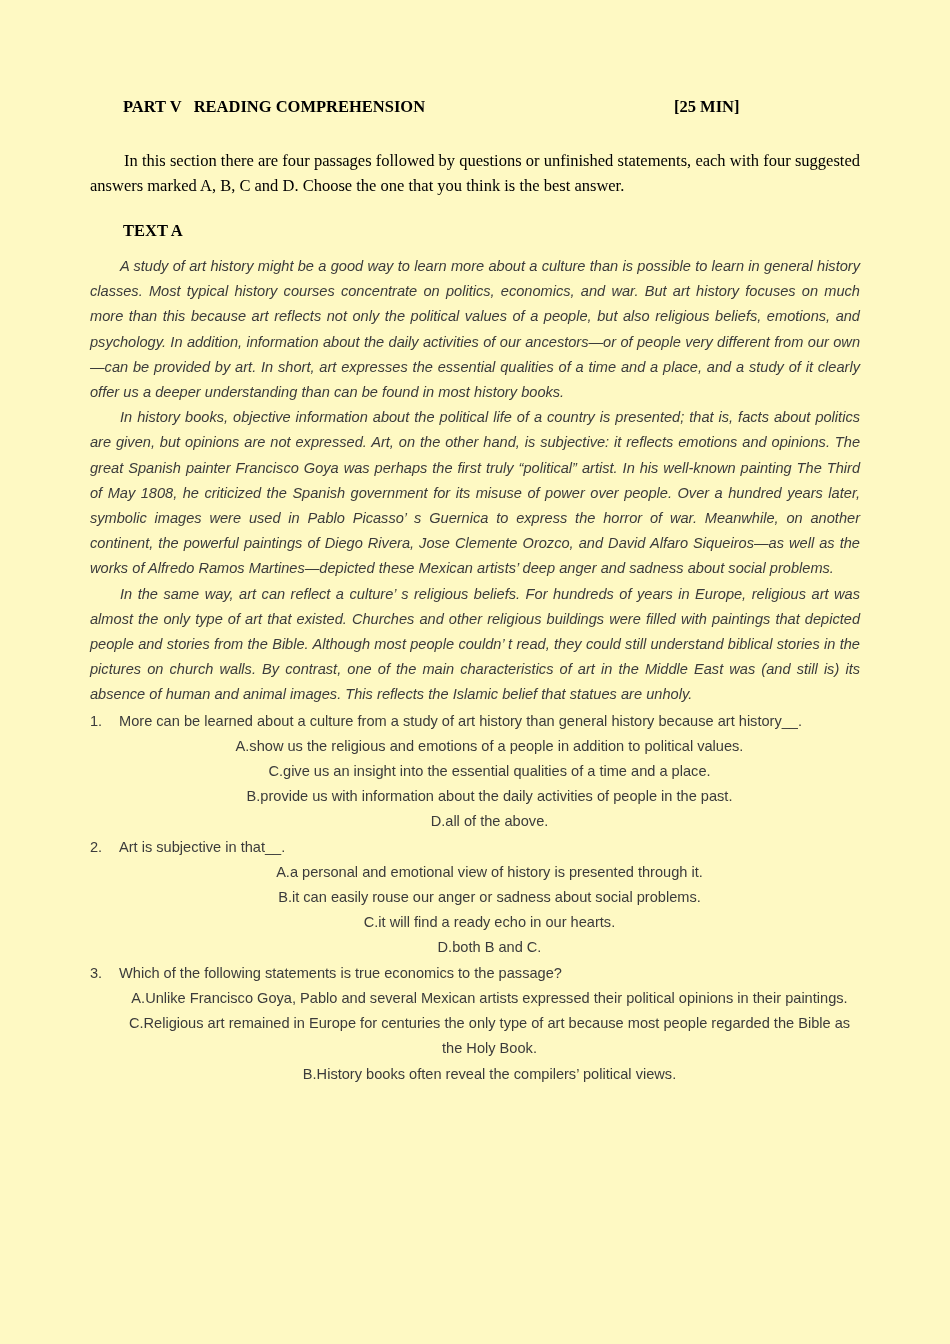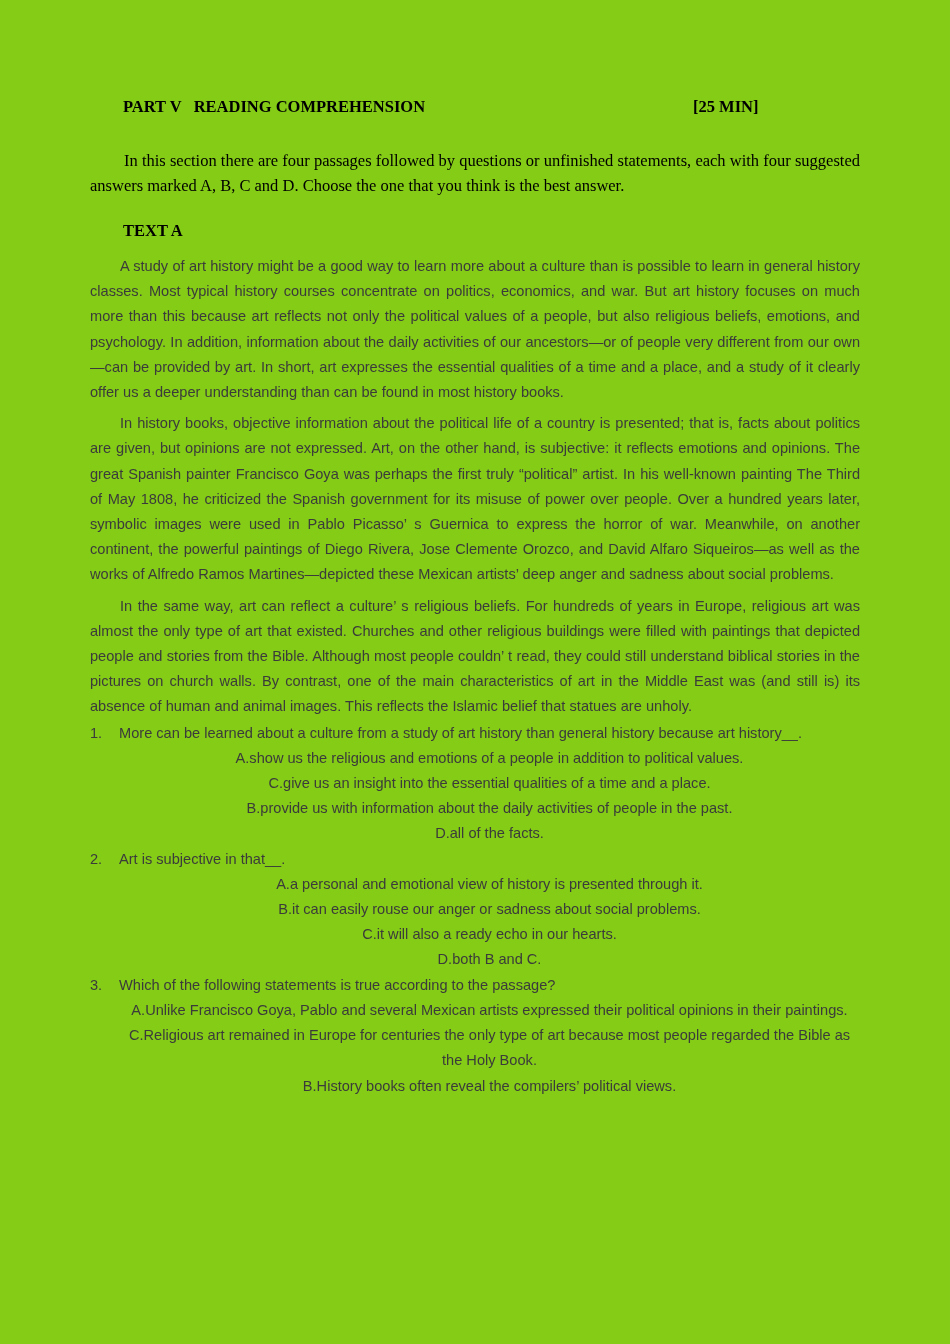--- a/index.html
+++ b/index.html
@@ -15,21 +15,21 @@
     -webkit-font-smoothing: antialiased;
   }
 
   .page {
     position: relative;
     width: 950px;
     height: 1344px;
     box-sizing: border-box;
     padding: 9px;
     overflow: hidden;
-    background: #84cc16;
+    background: #fef9c3;
   }
 
   
   .content {
     position: absolute;
     left: 90px;
     top: 96px;
     width: 770px;
   }
 
@@ -41,21 +41,21 @@
     color: #000000;
     margin: 0 0 0 33px;
     display: flex;
     align-items: baseline;
     line-height: 22px;
     white-space: pre;
   }
   .part-heading .part-title { flex: 0 0 auto; }
   .part-heading .part-time {
     position: absolute;
-    left: 603px;
+    left: 584px;
     white-space: pre;
   }
 
   .intro {
     font-family: "Liberation Serif", "DejaVu Serif", serif;
     font-size: 16.5px;
     color: #000000;
     text-align: justify;
     text-justify: inter-word;
     line-height: 25px;
@@ -72,23 +72,24 @@
     line-height: 22px;
   }
 
   
   .body-para {
     font-size: 14.6px;
     line-height: 25.2px;
     text-align: justify;
     text-justify: inter-word;
     text-indent: 30px;
-    margin: 6px 0 0 0;
+    margin: 0 0 0 0;
     color: #3b3b3b;
     word-spacing: 0.1px;
+    font-style: italic;
   }
   .body-para:first-of-type { margin-top: 7px; }
 
   
   .questions {
     margin: 1px 0 0 0;
   }
   .question-block {
     position: relative;
     margin: 0;
@@ -143,38 +144,38 @@
     <div class="questions">
 
       <div class="question-block">
         <div class="q-line">
           <span class="q-num">1.</span>
           <span class="q-text">More can be learned about a culture from a study of art history than general history because art history__.</span>
         </div>
         <div class="option">A.show us the religious and emotions of a people in addition to political values.</div>
         <div class="option">C.give us an insight into the essential qualities of a time and a place.</div>
         <div class="option">B.provide us with information about the daily activities of people in the past.</div>
-        <div class="option">D.all of the facts.</div>
+        <div class="option">D.all of the above.</div>
       </div>
 
       <div class="question-block">
         <div class="q-line">
           <span class="q-num">2.</span>
           <span class="q-text">Art is subjective in that__.</span>
         </div>
         <div class="option">A.a personal and emotional view of history is presented through it.</div>
         <div class="option">B.it can easily rouse our anger or sadness about social problems.</div>
-        <div class="option">C.it will also a ready echo in our hearts.</div>
+        <div class="option">C.it will find a ready echo in our hearts.</div>
         <div class="option">D.both B and C.</div>
       </div>
 
       <div class="question-block">
         <div class="q-line">
           <span class="q-num">3.</span>
-          <span class="q-text">Which of the following statements is true according to the passage?</span>
+          <span class="q-text">Which of the following statements is true economics to the passage?</span>
         </div>
         <div class="option">A.Unlike Francisco Goya, Pablo and several Mexican artists expressed their political opinions in their paintings.</div>
         <div class="option">C.Religious art remained in Europe for centuries the only type of art because most people regarded the Bible as the Holy Book.</div>
         <div class="option">B.History books often reveal the compilers’  political views.</div>
       </div>
 
     </div>
   </div>
 </div>
 

